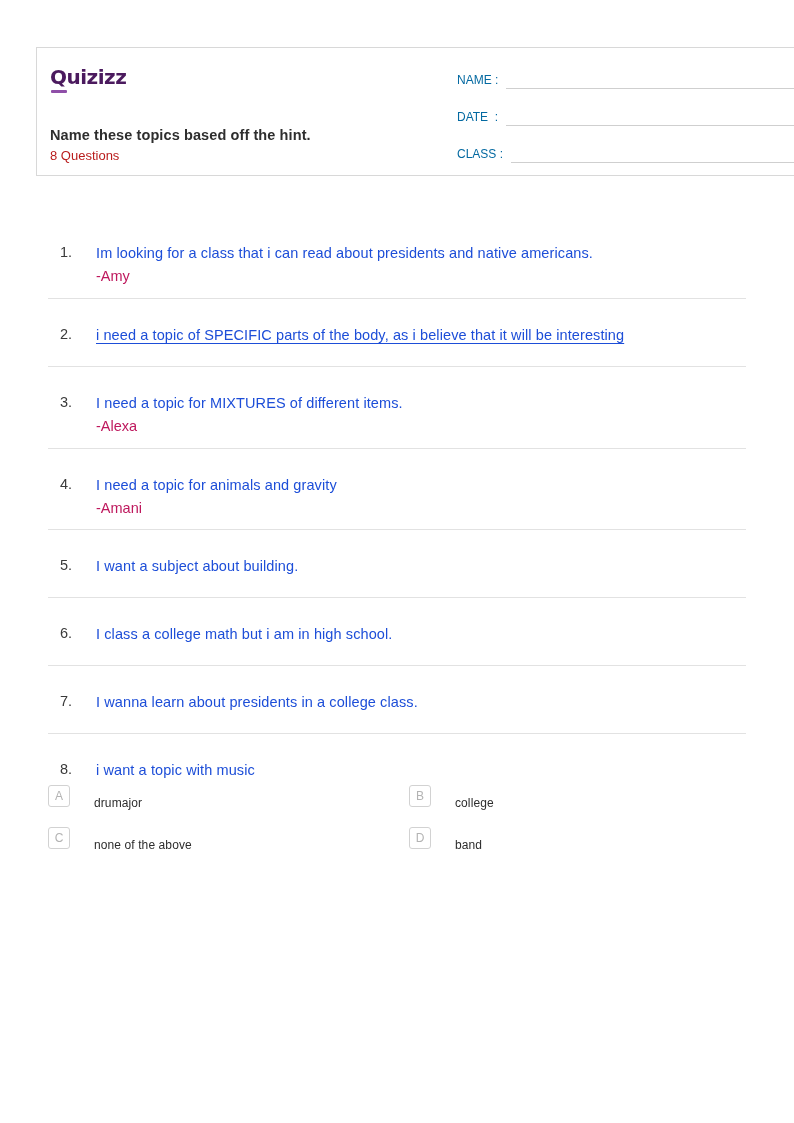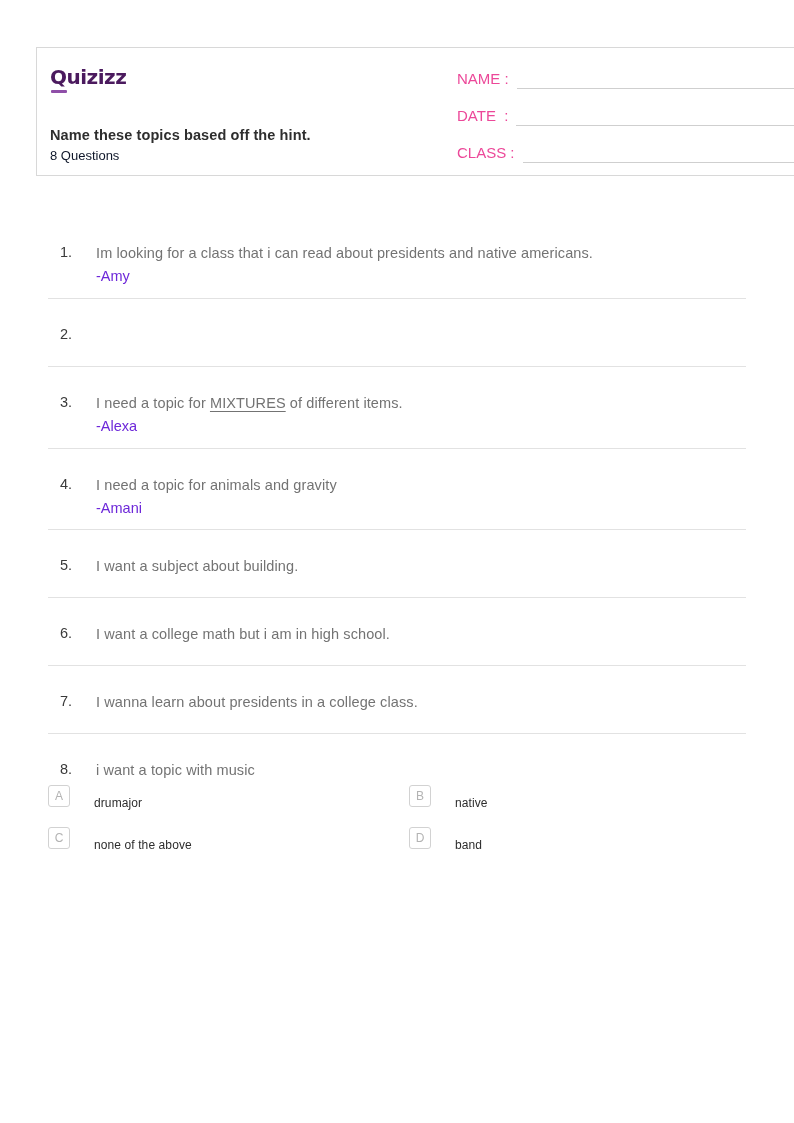--- a/index.html
+++ b/index.html
@@ -64,36 +64,36 @@
     font-size: 14.5px;
     color: #2e2e2e;
     letter-spacing: 0.1px;
     font-weight: bold;
   }
   .quiz-count {
     position: absolute;
     left: 13px;
     top: 100px;
     font-size: 13px;
-    color: #0f172a;
+    color: #b91c1c;
   }
 
   .header-right {
     flex: 1;
     padding: 22px 16px 0 55px;
     box-sizing: border-box;
   }
   .field-row {
     display: flex;
     align-items: flex-end;
     margin-bottom: 18px;
   }
   .field-label {
-    font-size: 15px;
-    color: #ec4899;
+    font-size: 12px;
+    color: #0369a1;
     white-space: pre;
     padding-bottom: 2px;
   }
   .field-line {
     flex: 1;
     border-bottom: 1px solid #cfcfcf;
     height: 18px;
     margin-left: 8px;
   }
 
@@ -117,37 +117,36 @@
   }
   .q-num {
     position: absolute;
     left: 12px;
     top: 14px;
     font-size: 14.5px;
     color: #3a3a3a;
   }
   .q-text {
     font-size: 14.5px;
-    color: #737373;
+    color: #1d4ed8;
     line-height: 1.45;
     padding-top: 13px;
     letter-spacing: 0.1px;
   }
   .q-text.u {
     text-decoration: underline;
     text-underline-offset: 3px;
   }
   .q-sub {
     font-size: 14.5px;
-    color: #6d28d9;
+    color: #be185d;
     line-height: 1.5;
     padding-top: 2px;
   }
   .u-span {
-    text-decoration: underline;
     text-underline-offset: 3px;
   }
 
   
   .options {
     position: absolute;
     left: 48px;
     top: 775px;
     width: 698px;
     display: flex;
@@ -219,20 +218,21 @@
   <div class="questions">
 
     <div class="q-item">
       <div class="q-num">1.</div>
       <div class="q-text">Im looking for a class that i can read about presidents and native americans.</div>
       <div class="q-sub">-Amy</div>
     </div>
 
     <div class="q-item">
       <div class="q-num">2.</div>
+      <div class="q-text u">i need a topic of SPECIFIC parts of the body, as i believe that it will be interesting</div>
     </div>
 
     <div class="q-item">
       <div class="q-num">3.</div>
       <div class="q-text"><span>I need a topic for </span><span class="u-span">MIXTURES</span><span> of different items.</span></div>
       <div class="q-sub">-Alexa</div>
     </div>
 
     <div class="q-item">
       <div class="q-num">4.</div>
@@ -240,21 +240,21 @@
       <div class="q-sub">-Amani</div>
     </div>
 
     <div class="q-item">
       <div class="q-num">5.</div>
       <div class="q-text">I want a subject about building.</div>
     </div>
 
     <div class="q-item">
       <div class="q-num">6.</div>
-      <div class="q-text">I want a college math but i am in high school.</div>
+      <div class="q-text">I class a college math but i am in high school.</div>
     </div>
 
     <div class="q-item">
       <div class="q-num">7.</div>
       <div class="q-text">I wanna learn about presidents in a college class.</div>
     </div>
 
     <div class="q-item no-rule">
       <div class="q-num">8.</div>
       <div class="q-text">i want a topic with music</div>
@@ -262,21 +262,21 @@
 
   </div>
 
   <div class="options">
     <div class="option">
       <div class="opt-badge">A</div>
       <div class="opt-text">drumajor</div>
     </div>
     <div class="option col2">
       <div class="opt-badge">B</div>
-      <div class="opt-text">native</div>
+      <div class="opt-text">college</div>
     </div>
     <div class="option">
       <div class="opt-badge">C</div>
       <div class="opt-text">none of the above</div>
     </div>
     <div class="option col2">
       <div class="opt-badge">D</div>
       <div class="opt-text">band</div>
     </div>
   </div>

